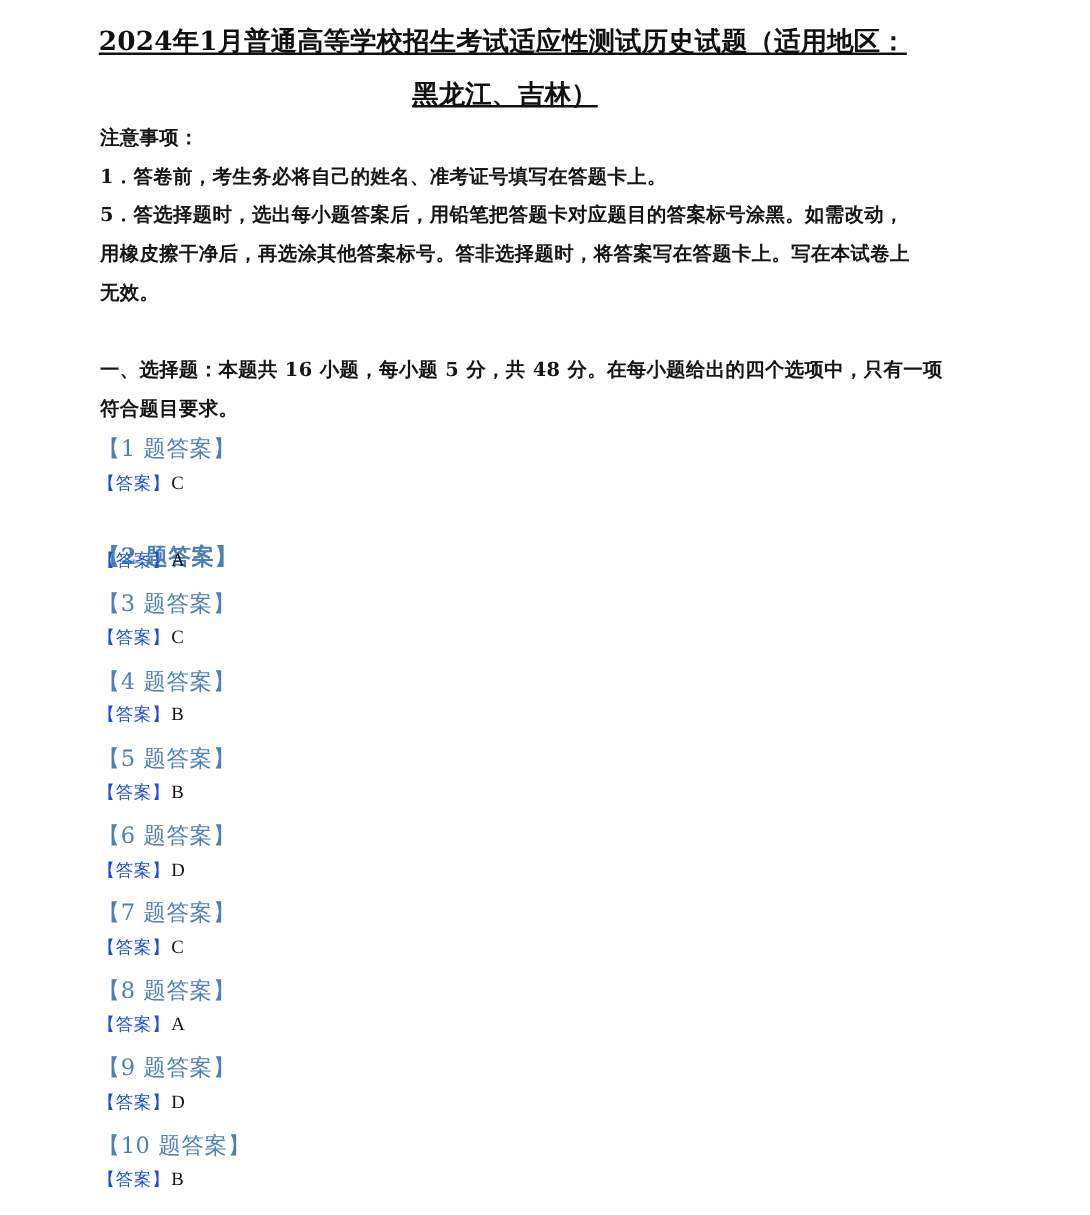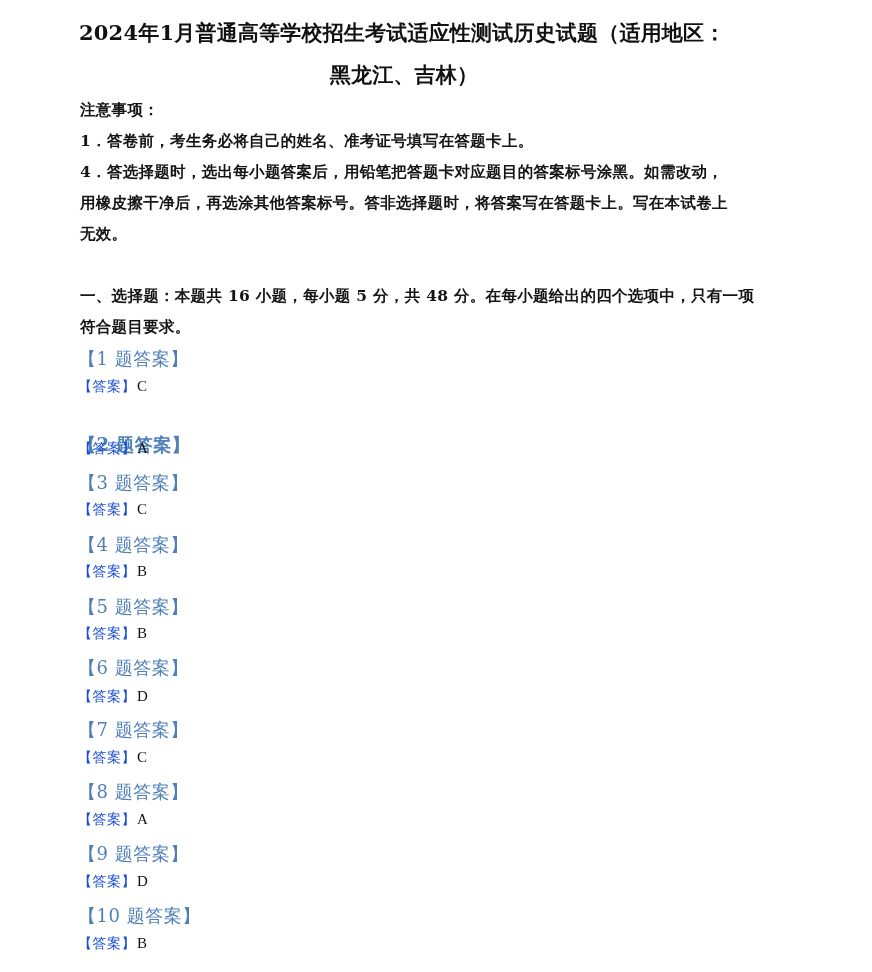--- a/index.html
+++ b/index.html
@@ -22,20 +22,21 @@
       width: 872px;
       height: 972px;
     }
     .title-line {
       position: absolute;
       font-weight: bold;
       font-size: 21px;
       letter-spacing: 0.2px;
       white-space: nowrap;
       color: #111;
+      text-decoration: underline;
     }
     .title-line-1 { left: 79px; top: 19px; }
     .title-line-2 { left: 0; width: 808px; text-align: center; top: 61px; }
 
     .line {
       position: absolute;
       left: 80px;
       font-weight: bold;
       font-size: 15.5px;
       white-space: nowrap;
@@ -70,21 +71,21 @@
 </head>
 <body>
 
 <div class="page">
 
   <div class="title-line title-line-1">2024年1月普通高等学校招生考试适应性测试历史试题（适用地区：</div>
   <div class="title-line title-line-2">黑龙江、吉林）</div>
 
   <div class="line" style="top:100px;">注意事项：</div>
   <div class="line" style="top:131px;">1．答卷前，考生务必将自己的姓名、准考证号填写在答题卡上。</div>
-  <div class="line" style="top:162px;">4．答选择题时，选出每小题答案后，用铅笔把答题卡对应题目的答案标号涂黑。如需改动，</div>
+  <div class="line" style="top:162px;">5．答选择题时，选出每小题答案后，用铅笔把答题卡对应题目的答案标号涂黑。如需改动，</div>
   <div class="line" style="top:193px;">用橡皮擦干净后，再选涂其他答案标号。答非选择题时，将答案写在答题卡上。写在本试卷上</div>
   <div class="line" style="top:224px;">无效。</div>
 
   <div class="line" style="top:286px;">一、选择题：本题共 16 小题，每小题 5 分，共 48 分。在每小题给出的四个选项中，只有一项</div>
   <div class="line" style="top:317px;">符合题目要求。</div>
 
   <div class="ans-heading" style="top:347px;">【1 题答案】</div>
   <div class="ans-row" style="top:378px;">
     <span class="ans-label">【答案】</span><span class="ans-value">C</span>
   </div>

